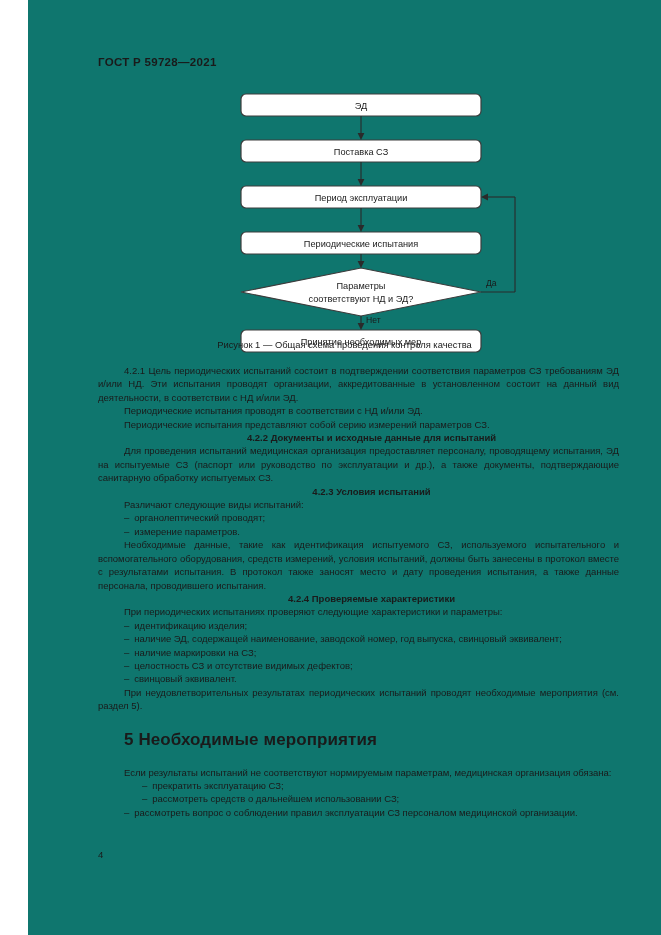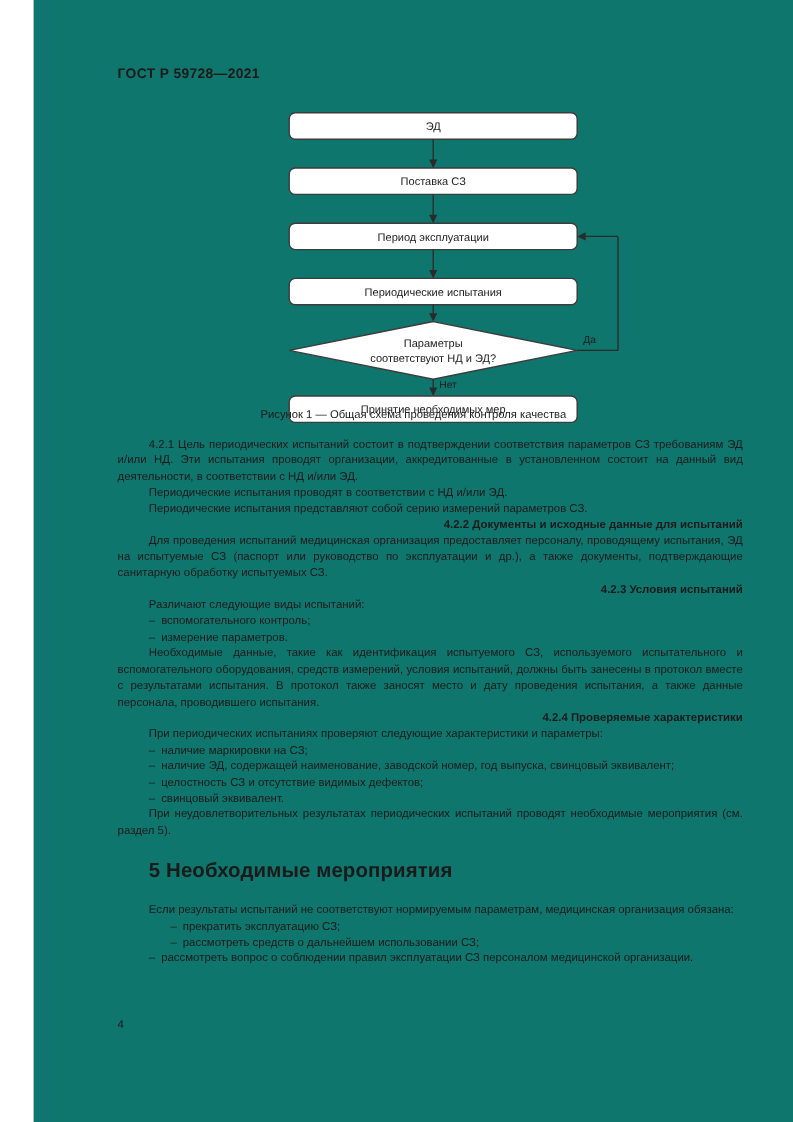--- a/index.html
+++ b/index.html
@@ -68,21 +68,21 @@
     width: 521px;
   }
   p {
     margin: 0;
     font-size: 9.5px;
     line-height: 13.4px;
     text-align: justify;
     text-justify: inter-word;
   }
   p.indent { text-indent: 26px; }
-  p.bold { font-weight: bold; text-indent: 26px; text-align: right; }
+  p.bold { font-weight: bold; text-indent: 26px; text-align: center; }
   p.plain { text-align: left; }
   p.dash {
     text-align: left;
     padding-left: 26px;
     text-indent: 0;
   }
   p.dash-just {
     text-align: justify;
     padding-left: 26px;
     text-indent: 0;
@@ -178,35 +178,36 @@
     <p class="indent plain">Периодические испытания представляют собой серию измерений параметров СЗ.</p>
 
     <p class="bold">4.2.2  Документы и исходные данные для испытаний</p>
 
     <p class="indent">Для проведения испытаний медицинская организация предоставляет персоналу, проводящему испытания, ЭД на испытуемые СЗ (паспорт или руководство по эксплуатации и др.), а также документы, подтверждающие санитарную обработку испытуемых СЗ.</p>
 
     <p class="bold">4.2.3  Условия испытаний</p>
 
     <p class="indent plain">Различают следующие виды испытаний:</p>
 
-    <p class="dash"><span class="dash-mark">–</span><span>вспомогательного контроль;</span></p>
+    <p class="dash"><span class="dash-mark">–</span><span>органолептический проводят;</span></p>
 
     <p class="dash"><span class="dash-mark">–</span><span>измерение параметров.</span></p>
 
     <p class="indent">Необходимые данные, такие как идентификация испытуемого СЗ, используемого испытательного и вспомогательного оборудования, средств измерений, условия испытаний, должны быть занесены в протокол вместе с результатами испытания. В протокол также заносят место и дату проведения испытания, а также данные персонала, проводившего испытания.</p>
 
     <p class="bold">4.2.4  Проверяемые характеристики</p>
 
     <p class="indent plain">При периодических испытаниях проверяют следующие характеристики и параметры:</p>
 
+    <p class="dash"><span class="dash-mark">–</span><span>идентификацию изделия;</span></p>
+
+    <p class="dash"><span class="dash-mark">–</span><span>наличие ЭД, содержащей наименование, заводской номер, год выпуска, свинцовый эквивалент;</span></p>
 
     <p class="dash"><span class="dash-mark">–</span><span>наличие маркировки на СЗ;</span></p>
 
-    <p class="dash"><span class="dash-mark">–</span><span>наличие ЭД, содержащей наименование, заводской номер, год выпуска, свинцовый эквивалент;</span></p>
-
     <p class="dash"><span class="dash-mark">–</span><span>целостность СЗ и отсутствие видимых дефектов;</span></p>
 
     <p class="dash"><span class="dash-mark">–</span><span>свинцовый эквивалент.</span></p>
 
     <p class="indent">При неудовлетворительных результатах периодических испытаний проводят необходимые мероприятия (см. раздел 5).</p>
 
     <div class="gap-before-heading"></div>
 
     <h2 class="section-title">5  Необходимые мероприятия</h2>
 

